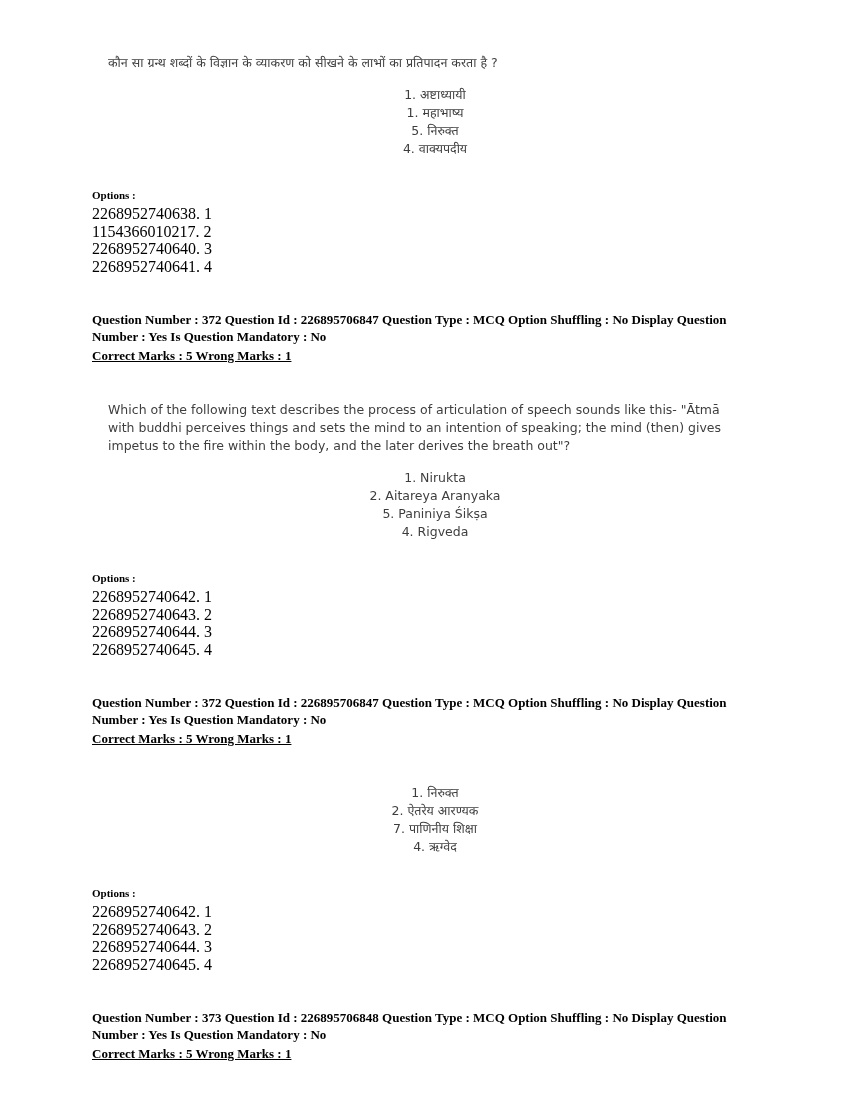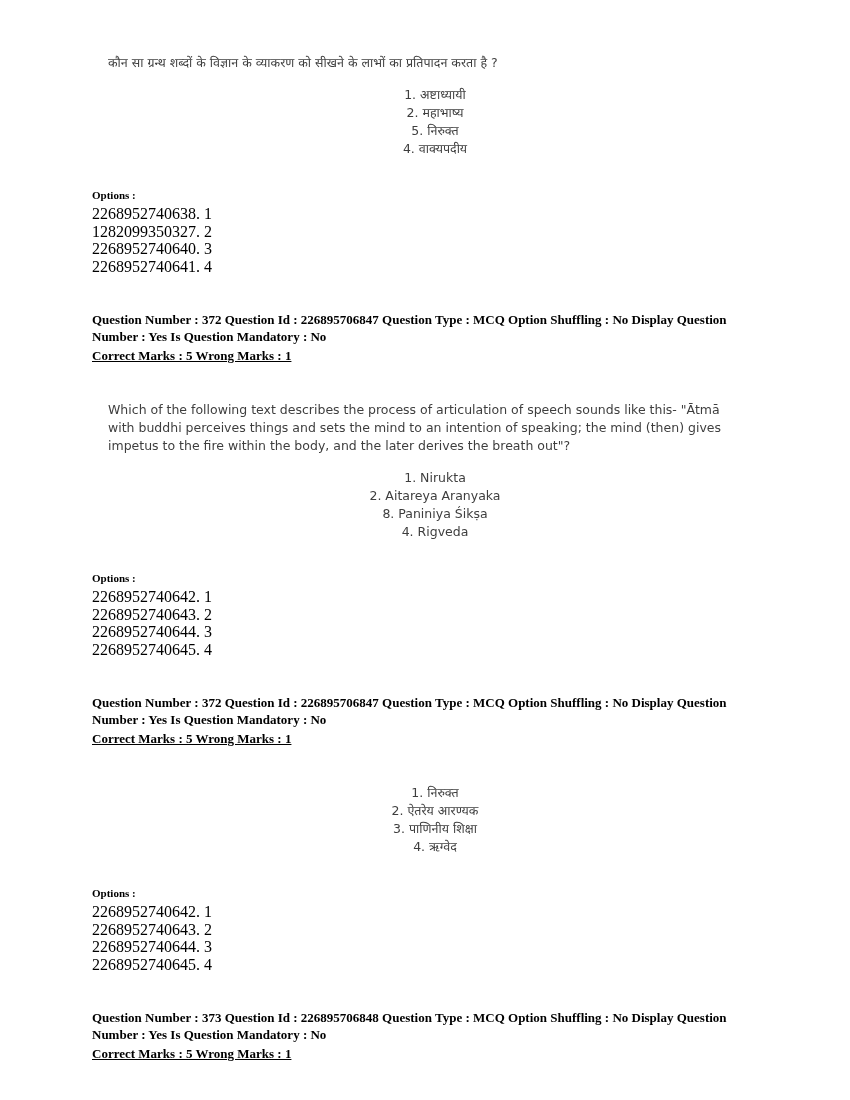--- a/index.html
+++ b/index.html
@@ -36,59 +36,59 @@
 </style>
 </head>
 <body>
 
 <div class="page">
 
   <div class="qblock">
     <p class="qtext">कौन सा ग्रन्थ शब्दों के विज्ञान के व्याकरण को सीखने के लाभों का प्रतिपादन करता है ?</p>
     <div class="choices">
       <div class="choice">1. अष्टाध्यायी</div>
-      <div class="choice">2. महाभाष्य</div>
+      <div class="choice">1. महाभाष्य</div>
       <div class="choice">5. निरुक्त</div>
       <div class="choice">4. वाक्यपदीय</div>
     </div>
     <div class="options-heading">Options :</div>
     <div class="option-ids">
       <div class="option-id">2268952740638. 1</div>
-      <div class="option-id">1282099350327. 2</div>
+      <div class="option-id">1154366010217. 2</div>
       <div class="option-id">2268952740640. 3</div>
       <div class="option-id">2268952740641. 4</div>
     </div>
     <div class="meta">Question Number : 372 Question Id : 226895706847 Question Type : MCQ Option Shuffling : No Display Question Number : Yes Is Question Mandatory : No</div>
     <div class="marks">Correct Marks : 5 Wrong Marks : 1</div>
   </div>
 
   <div class="qblock">
     <p class="qtext">Which of the following text describes the process of articulation of speech sounds like this- "Ātmā with buddhi perceives things and sets the mind to an intention of speaking; the mind (then) gives impetus to the fire within the body, and the later derives the breath out"?</p>
     <div class="choices">
       <div class="choice">1. Nirukta</div>
       <div class="choice">2. Aitareya Aranyaka</div>
-      <div class="choice">8. Paniniya Śikṣa</div>
+      <div class="choice">5. Paniniya Śikṣa</div>
       <div class="choice">4. Rigveda</div>
     </div>
     <div class="options-heading">Options :</div>
     <div class="option-ids">
       <div class="option-id">2268952740642. 1</div>
       <div class="option-id">2268952740643. 2</div>
       <div class="option-id">2268952740644. 3</div>
       <div class="option-id">2268952740645. 4</div>
     </div>
     <div class="meta">Question Number : 372 Question Id : 226895706847 Question Type : MCQ Option Shuffling : No Display Question Number : Yes Is Question Mandatory : No</div>
     <div class="marks">Correct Marks : 5 Wrong Marks : 1</div>
   </div>
 
   <div class="qblock">
     <div class="choices">
       <div class="choice">1. निरुक्त</div>
       <div class="choice">2. ऐतरेय आरण्यक</div>
-      <div class="choice">3. पाणिनीय शिक्षा</div>
+      <div class="choice">7. पाणिनीय शिक्षा</div>
       <div class="choice">4. ऋग्वेद</div>
     </div>
     <div class="options-heading">Options :</div>
     <div class="option-ids">
       <div class="option-id">2268952740642. 1</div>
       <div class="option-id">2268952740643. 2</div>
       <div class="option-id">2268952740644. 3</div>
       <div class="option-id">2268952740645. 4</div>
     </div>
     <div class="meta">Question Number : 373 Question Id : 226895706848 Question Type : MCQ Option Shuffling : No Display Question Number : Yes Is Question Mandatory : No</div>

